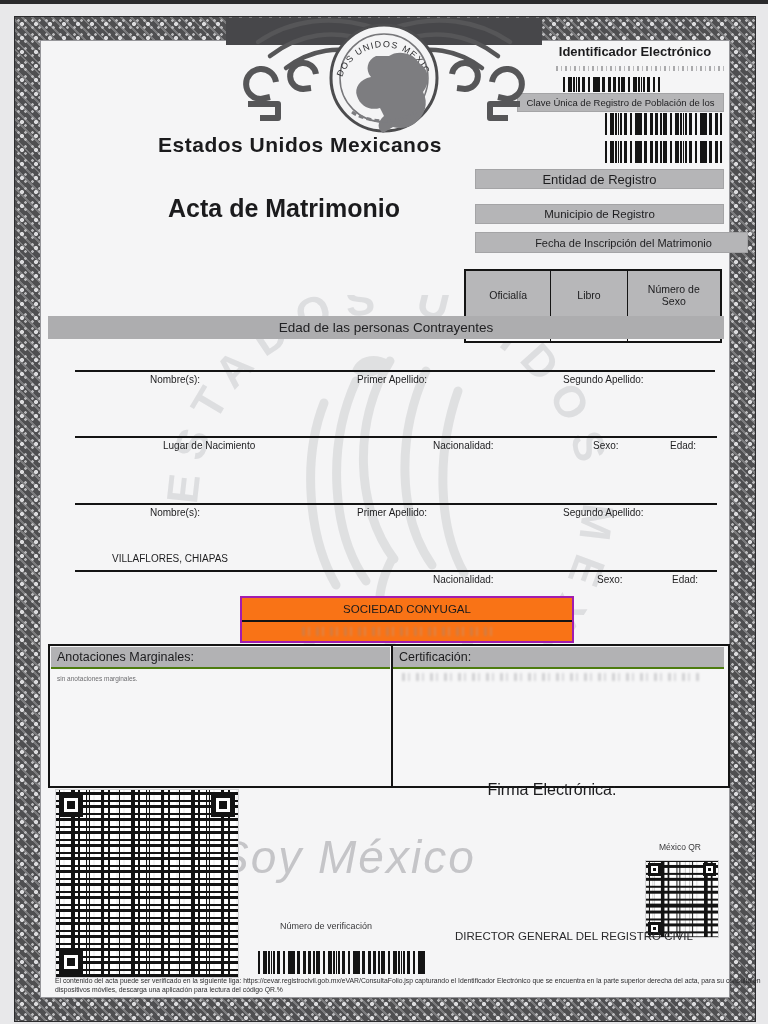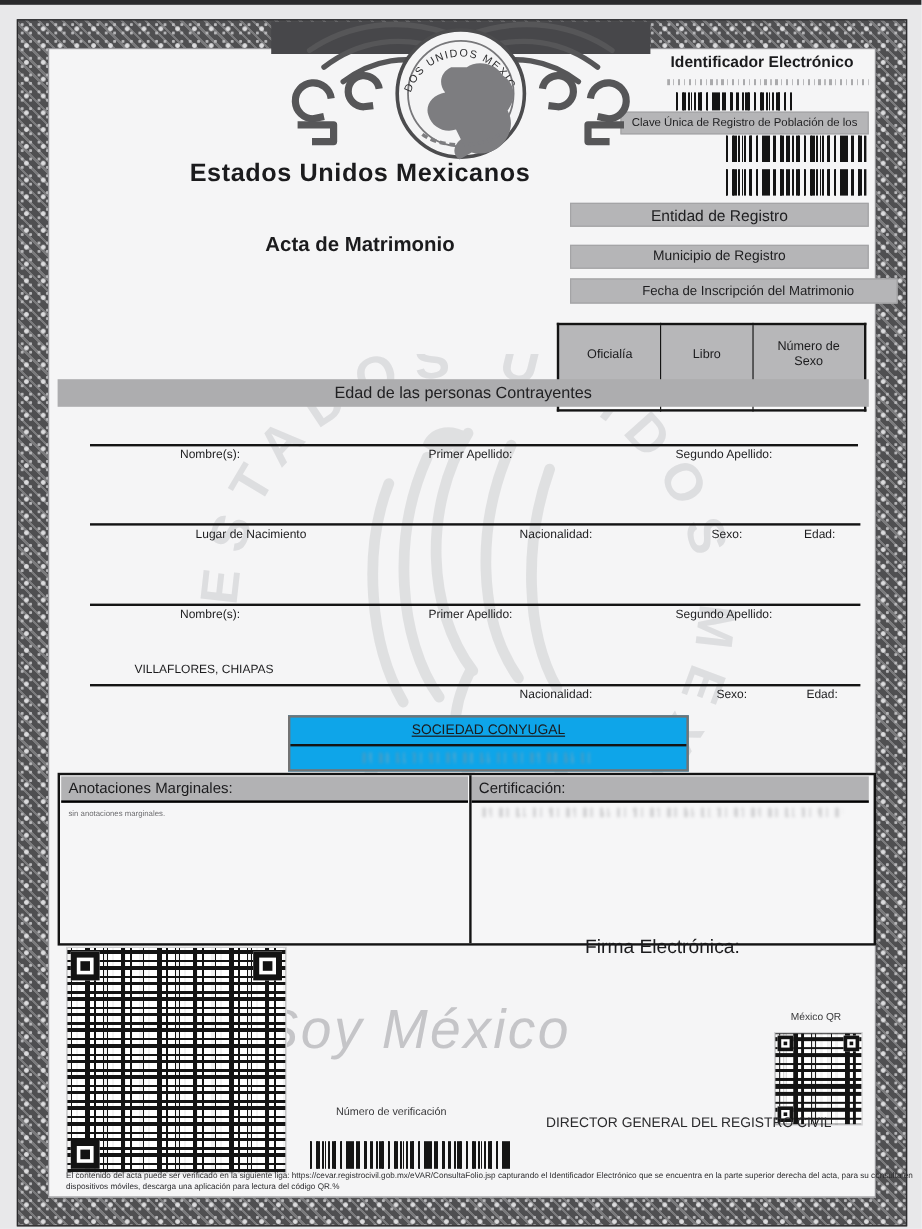--- a/index.html
+++ b/index.html
@@ -25,21 +25,21 @@
   }
   .page{
     left:40px;top:40px;width:688px;height:956px;z-index:1;
     background:#f5f5f6;border:1px solid #96969a;
   }
   
   .emblem-banner{left:226px;top:18px;width:316px;height:27px;background:#47474a;z-index:4;}
   .emblem-svg{left:224px;top:12px;z-index:5;}
   
   .country-title{left:120px;top:133px;width:360px;text-align:center;font-size:21px;font-weight:bold;letter-spacing:.5px;}
-  .act-title{left:120px;top:194px;width:360px;text-align:center;font-size:17px;font-weight:bold;}
+  .act-title{left:104px;top:194px;width:360px;text-align:center;font-size:25px;font-weight:bold;}
   
   .id-title{left:530px;top:44px;width:210px;text-align:center;font-size:13px;font-weight:bold;}
   .id-scribble{
     left:556px;top:64px;width:168px;height:9px;opacity:.55;filter:blur(.6px);
     background:repeating-linear-gradient(90deg,#6d6d70 0 2px,transparent 2px 5px,#8a8a8d 5px 6px,transparent 6px 9px);
     background-size:auto 60%;background-position:center;background-repeat:repeat-x;
   }
   .barcode{
     background-image:
       repeating-linear-gradient(90deg,#141414 0 2px,transparent 2px 5px),
@@ -52,29 +52,29 @@
   .acta-table{left:464px;top:269px;width:258px;border:2px solid #141414;border-collapse:collapse;background:#fdfdfd;}
   .acta-table th{background:#b7b7b9;border:1.5px solid #141414;font-size:10.5px;font-weight:normal;height:20px;padding:12px;}
   .acta-table td{border:1.5px solid #141414;height:19px;font-size:10px;background:#fbfbfc;}
   
   .section-band{left:48px;top:316px;width:676px;height:23px;background:#adadaf;
     display:flex;align-items:center;justify-content:center;font-size:13.5px;color:#212123;}
   
   .fline{height:2px;background:#141414;}
   .flabel{font-size:10px;color:#1d1d1f;white-space:nowrap;}
   
-  .regime-box{left:240px;top:596px;width:330px;border:2px solid #737373;background:#0ea5e9;text-decoration:underline;}
+  .regime-box{left:240px;top:596px;width:330px;border:2px solid #a21caf;background:#f97316;}
   .regime-head{border-bottom:2px solid #141414;height:22px;display:flex;align-items:center;justify-content:center;font-size:11.5px;}
   .regime-cell{height:19px;position:relative;}
   .smudge{position:absolute;opacity:.35;filter:blur(1.2px);
     background:repeating-linear-gradient(88deg,#8f8f92 0 3px,transparent 3px 6px,#a5a5a8 6px 8px,transparent 8px 14px);}
   
   .anot-box{left:48px;top:644px;width:678px;height:140px;border:2px solid #141414;background:#f6f6f7;}
   .anot-head{position:absolute;top:1px;height:22px;background:#b2b2b4;display:flex;align-items:center;
-    font-size:12.5px;padding-left:6px;border-bottom:2px solid #000000;box-sizing:border-box;}
+    font-size:12.5px;padding-left:6px;border-bottom:2px solid #4d7c0f;box-sizing:border-box;}
   .anot-note{position:absolute;left:7px;top:29px;font-size:6.5px;color:#6c6c6f;}
   .vdivider{position:absolute;left:341px;top:0;width:2px;height:100%;background:#141414;}
   
   .firma-title{left:447px;top:781px;width:210px;text-align:center;font-size:16px;}
   .qr{
     background-color:#fff;border:1px solid #d2d2d4;
     background-image:
       repeating-linear-gradient(0deg,#131313 0 3px,transparent 3px 6px,#131313 6px 8px,transparent 8px 13px),
       repeating-linear-gradient(90deg,rgba(255,255,255,.95) 0 3px,transparent 3px 7px,rgba(255,255,255,.95) 7px 9px,transparent 9px 12px),
       repeating-linear-gradient(90deg,#131313 0 4px,transparent 4px 7px,#131313 7px 9px,transparent 9px 15px);

